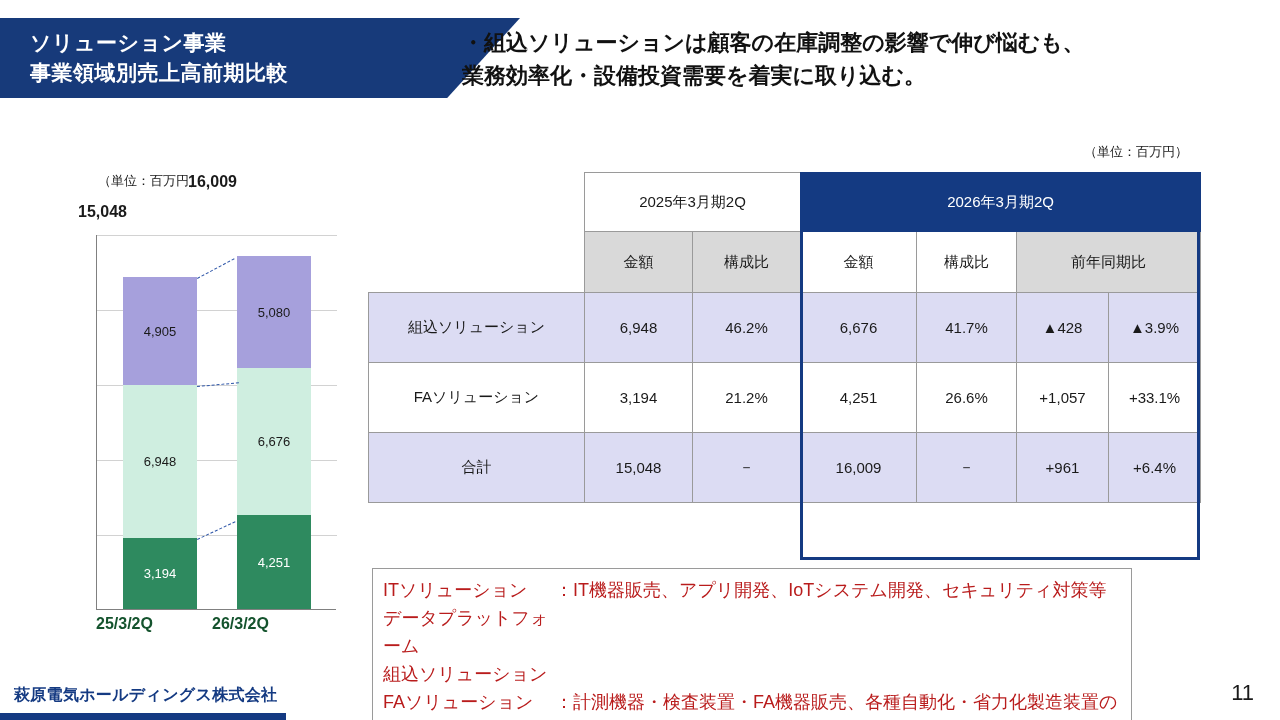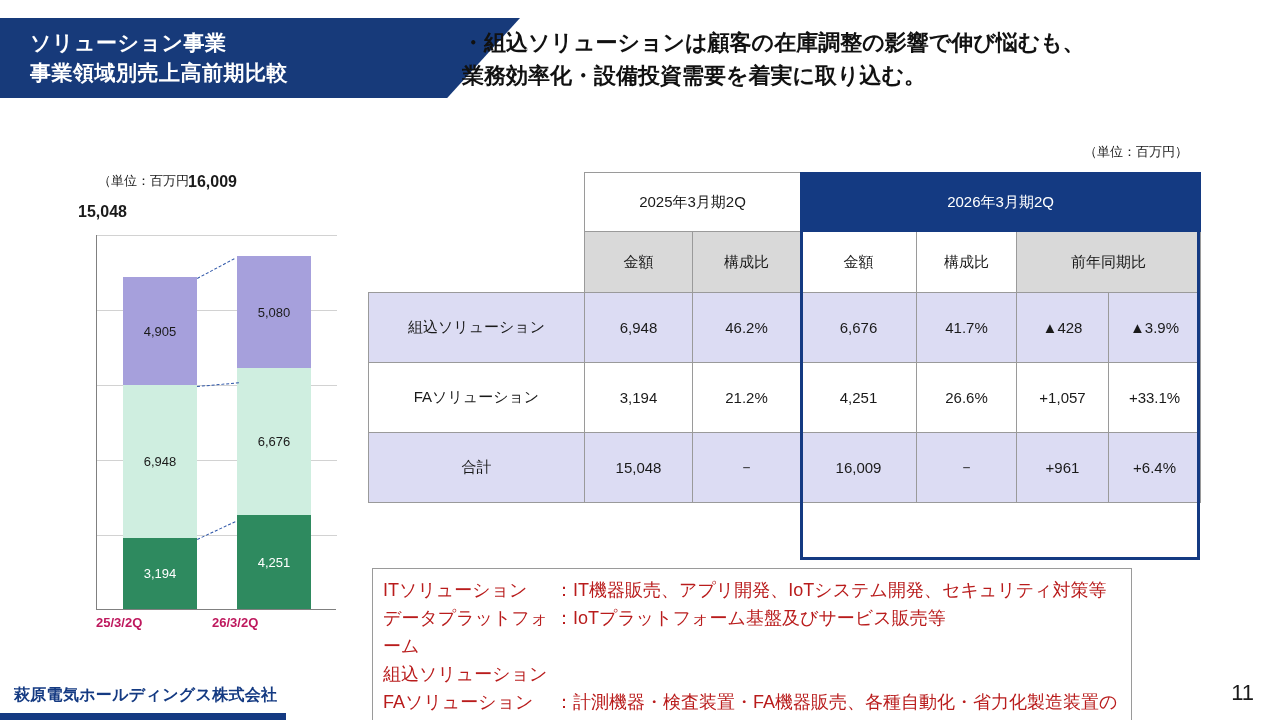--- a/index.html
+++ b/index.html
@@ -121,23 +121,23 @@
   .total-label.t1 { top: 8px; left: 18px; }
   .total-label.t2 { top: -22px; left: 128px; }
   .connector {
     position: absolute;
     border-top: 1px dashed #2d55a8;
     transform-origin: 0 0;
   }
   .axis-cat {
     position: absolute;
     top: 420px;
-    font-size: 13px;
-    font-weight: bold;
-    color: #be185d;
+    font-size: 16px;
+    font-weight: bold;
+    color: #14532d;
   }
   .axis-cat.a1 { left: 36px; }
   .axis-cat.a2 { left: 152px; }
 
   
   .table-wrap {
     position: absolute;
     top: 172px; left: 368px;
     width: 832px;
   }
@@ -362,21 +362,20 @@
   <div class="blue-frame"></div>
 </div>
 
 <div class="notes">
   <div class="note-row">
     <div class="note-term">ITソリューション</div>
     <div class="note-desc">：IT機器販売、アプリ開発、IoTシステム開発、セキュリティ対策等</div>
   </div>
   <div class="note-row">
     <div class="note-term">データプラットフォーム</div>
-    <div class="note-desc">：IoTプラットフォーム基盤及びサービス販売等</div>
   </div>
   <div class="note-row">
     <div class="note-term">組込ソリューション</div>
   </div>
   <div class="note-row">
     <div class="note-term">FAソリューション</div>
     <div class="note-desc">：計測機器・検査装置・FA機器販売、各種自動化・省力化製造装置の開発・製造・販売等</div>
   </div>
 </div>
 

